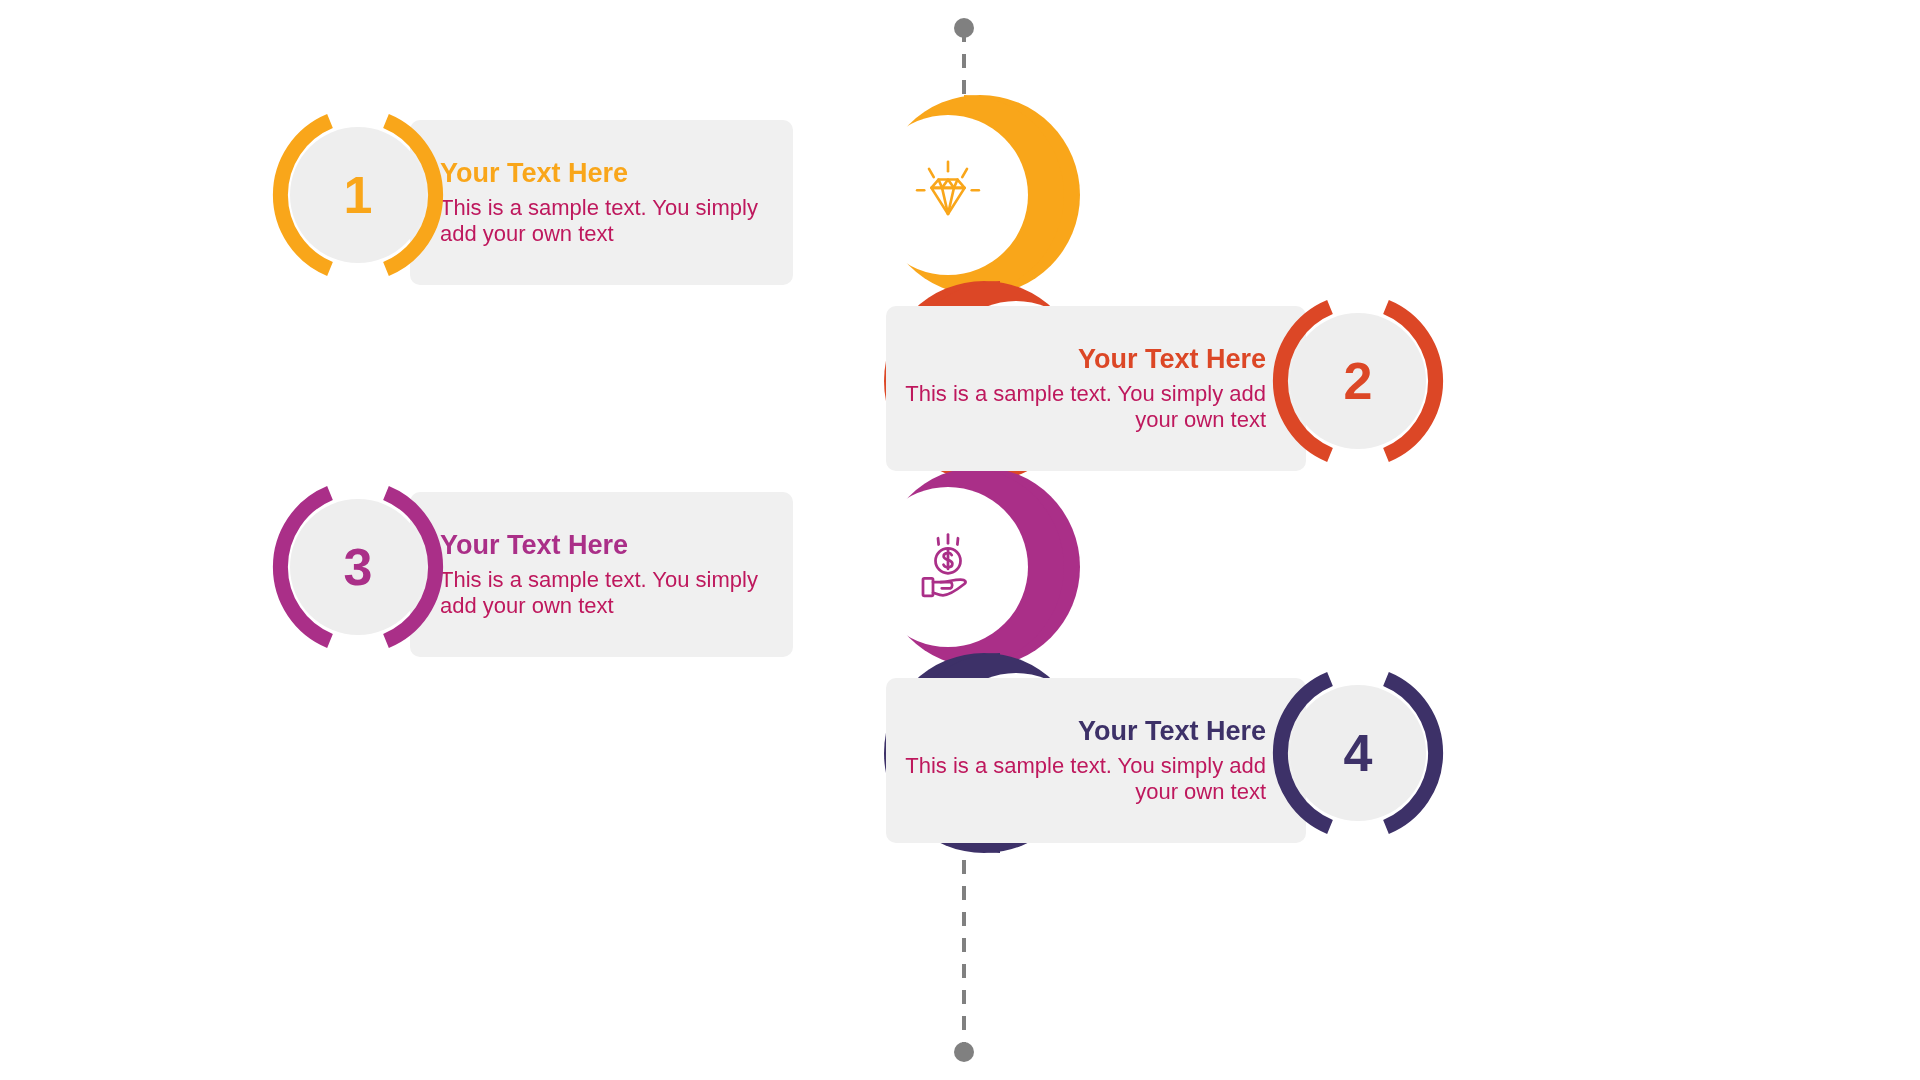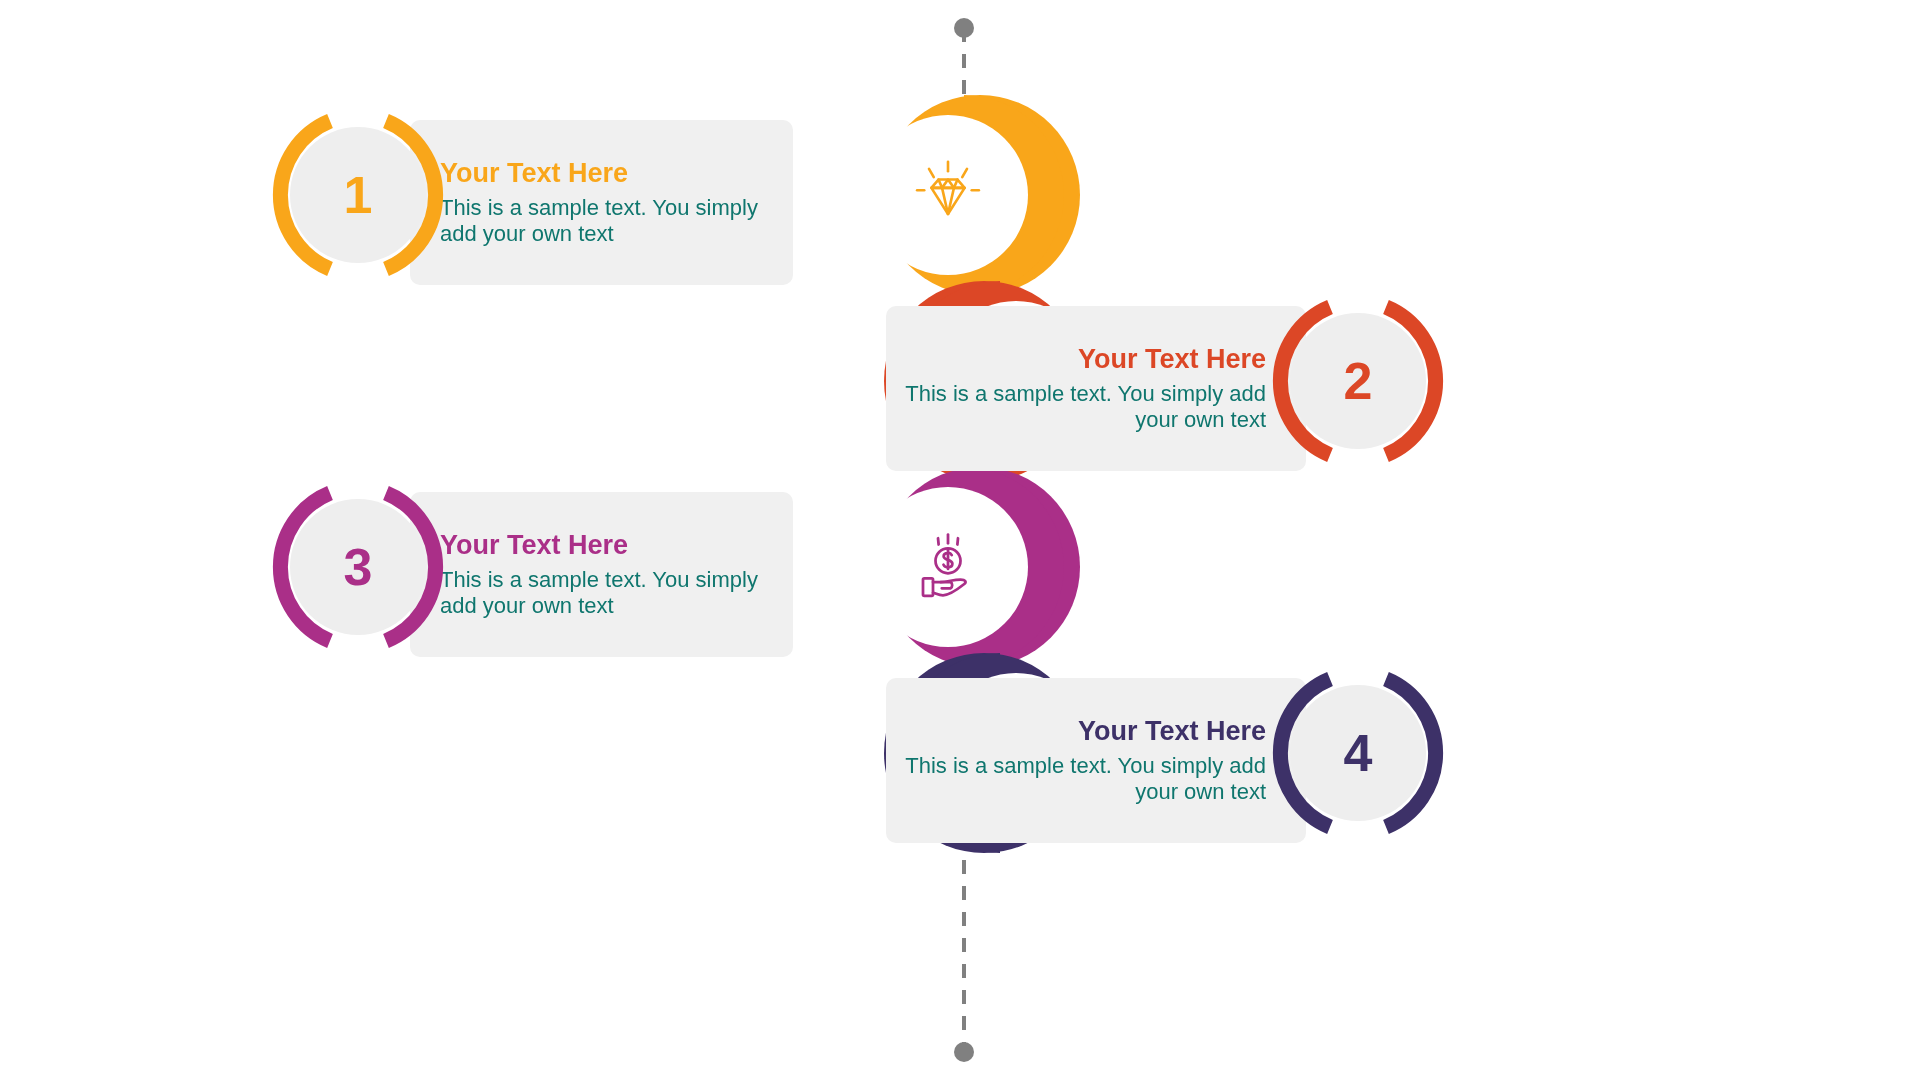--- a/index.html
+++ b/index.html
@@ -108,21 +108,21 @@
     justify-content: center;
   }
   .card-title {
     font-size: 27px;
     font-weight: bold;
     line-height: 1.15;
     margin-bottom: 6px;
   }
   .card-desc {
     font-size: 22px;
-    color: #0f766e;
+    color: #be185d;
     line-height: 1.18;
   }
 
   
   .badge {
     position: relative;
     width: 180px;
     height: 180px;
     flex: 0 0 180px;
   }

